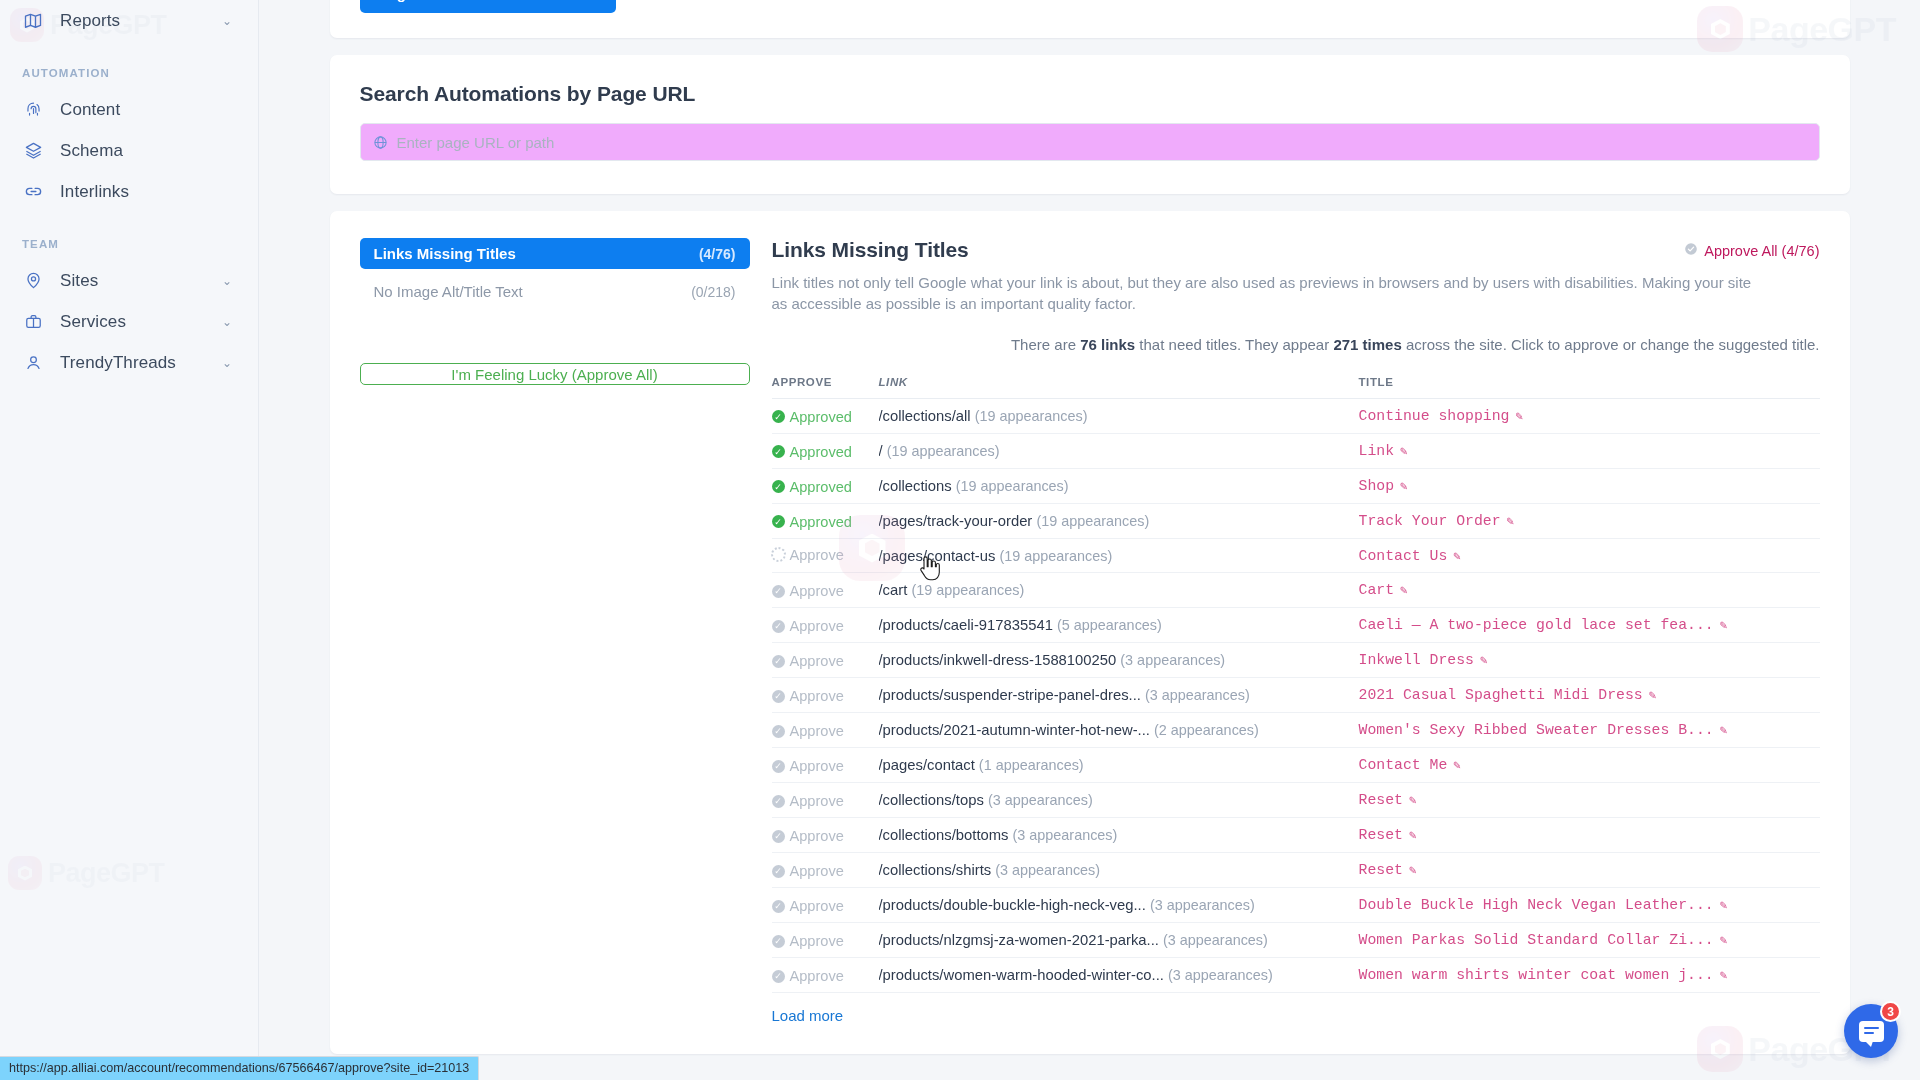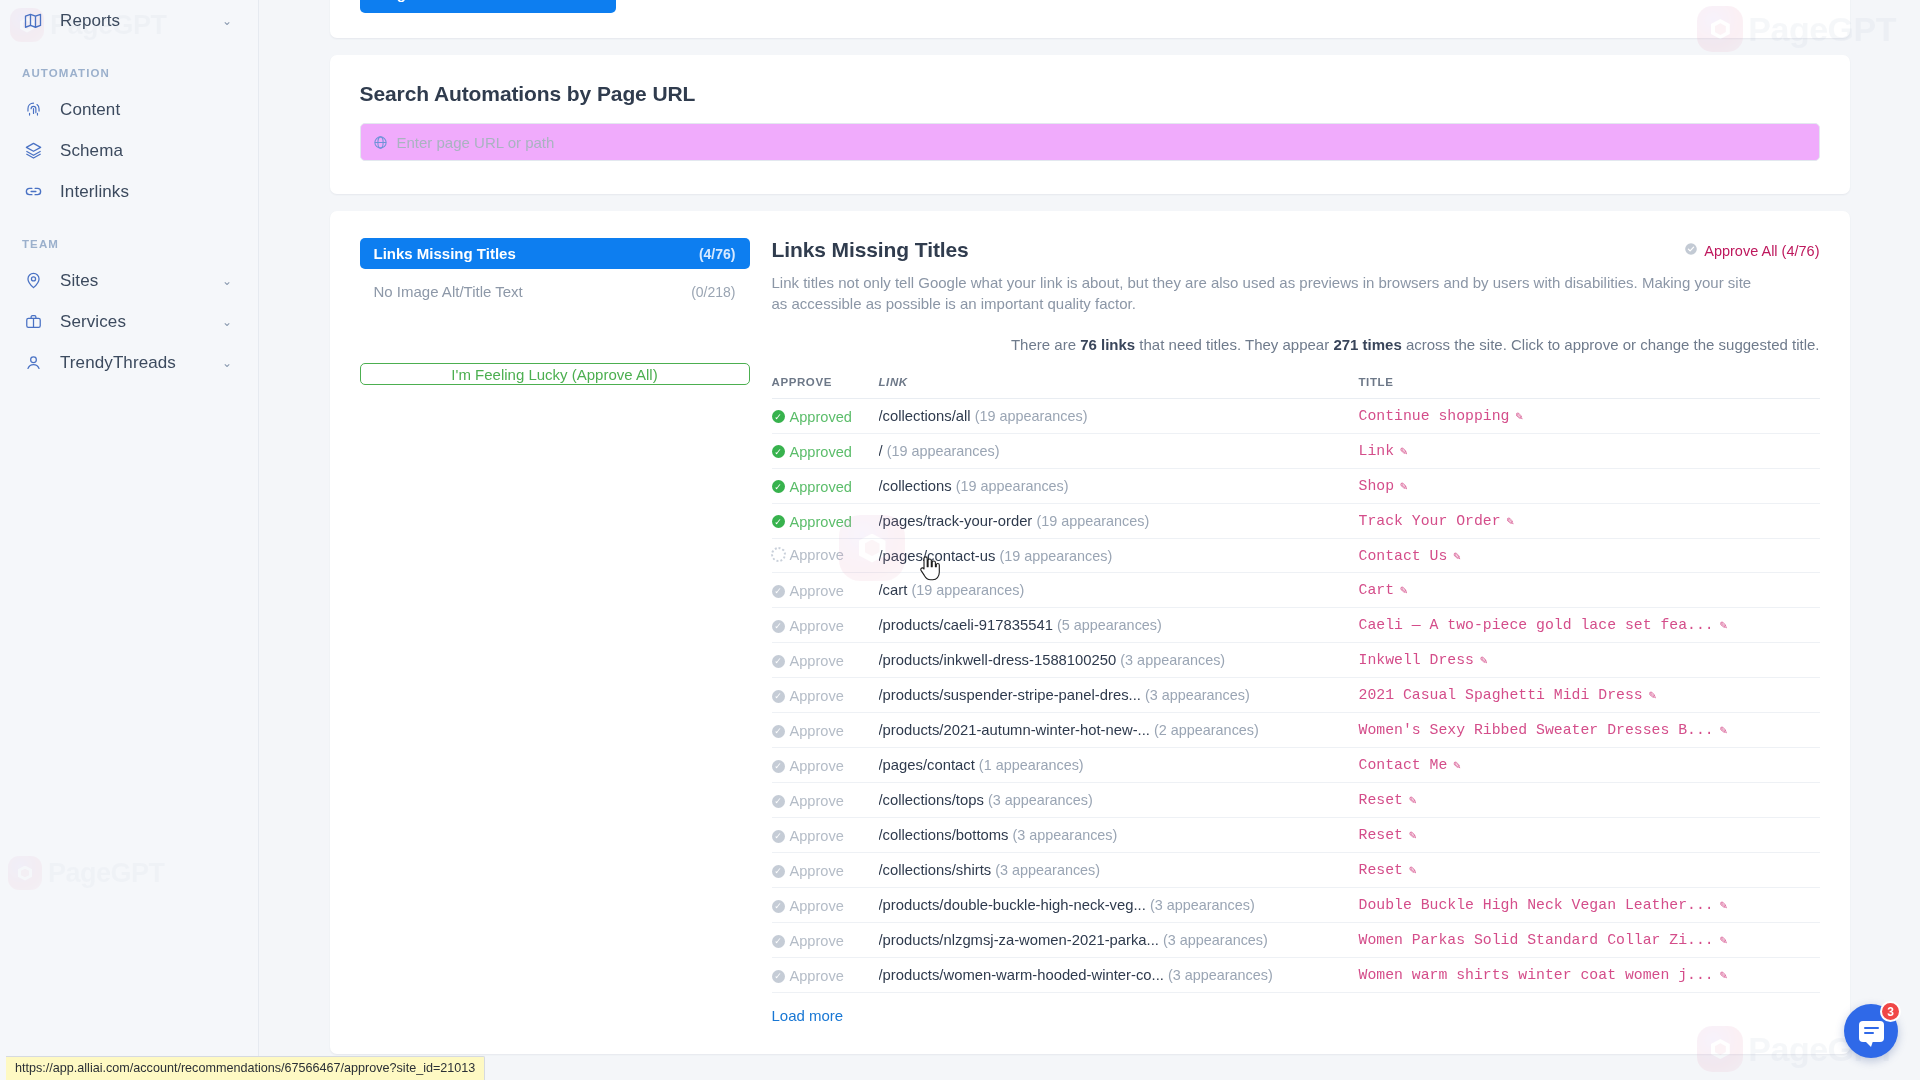--- a/index.html
+++ b/index.html
@@ -266,22 +266,22 @@
   .mw .wm-logo { width: 46px; height: 46px; border-radius: 15px; }
   .mw .wm-logo i { width: 19px; height: 20px; }
   .mw .wm-logo i::after { left: 4px; top: 4.3px; width: 11px; height: 11.6px; }
   .mw .wm-text { font-size: 34px; }
   .mw.ctr .wm-logo { width: 66px; height: 66px; border-radius: 21px; }
   .mw.ctr .wm-logo i { width: 27px; height: 29px; }
   .mw.ctr .wm-logo i::after { left: 6px; top: 6px; width: 15px; height: 16.5px; }
 
   
   .status-url {
-    position: absolute; left: 6px; bottom: 0;
-    background: #fef9c3;
+    position: absolute; left: 0; bottom: 0;
+    background: #7dd3fc;
     border-top: 1px solid #d6dae0;
     border-right: 1px solid #d6dae0;
     font-size: 12.6px; color: #2b3036;
     padding: 4px 9px 5px 9px;
     font-family: "Liberation Sans", sans-serif;
     z-index: 40;
     border-top-right-radius: 2px;
   }
 
   

